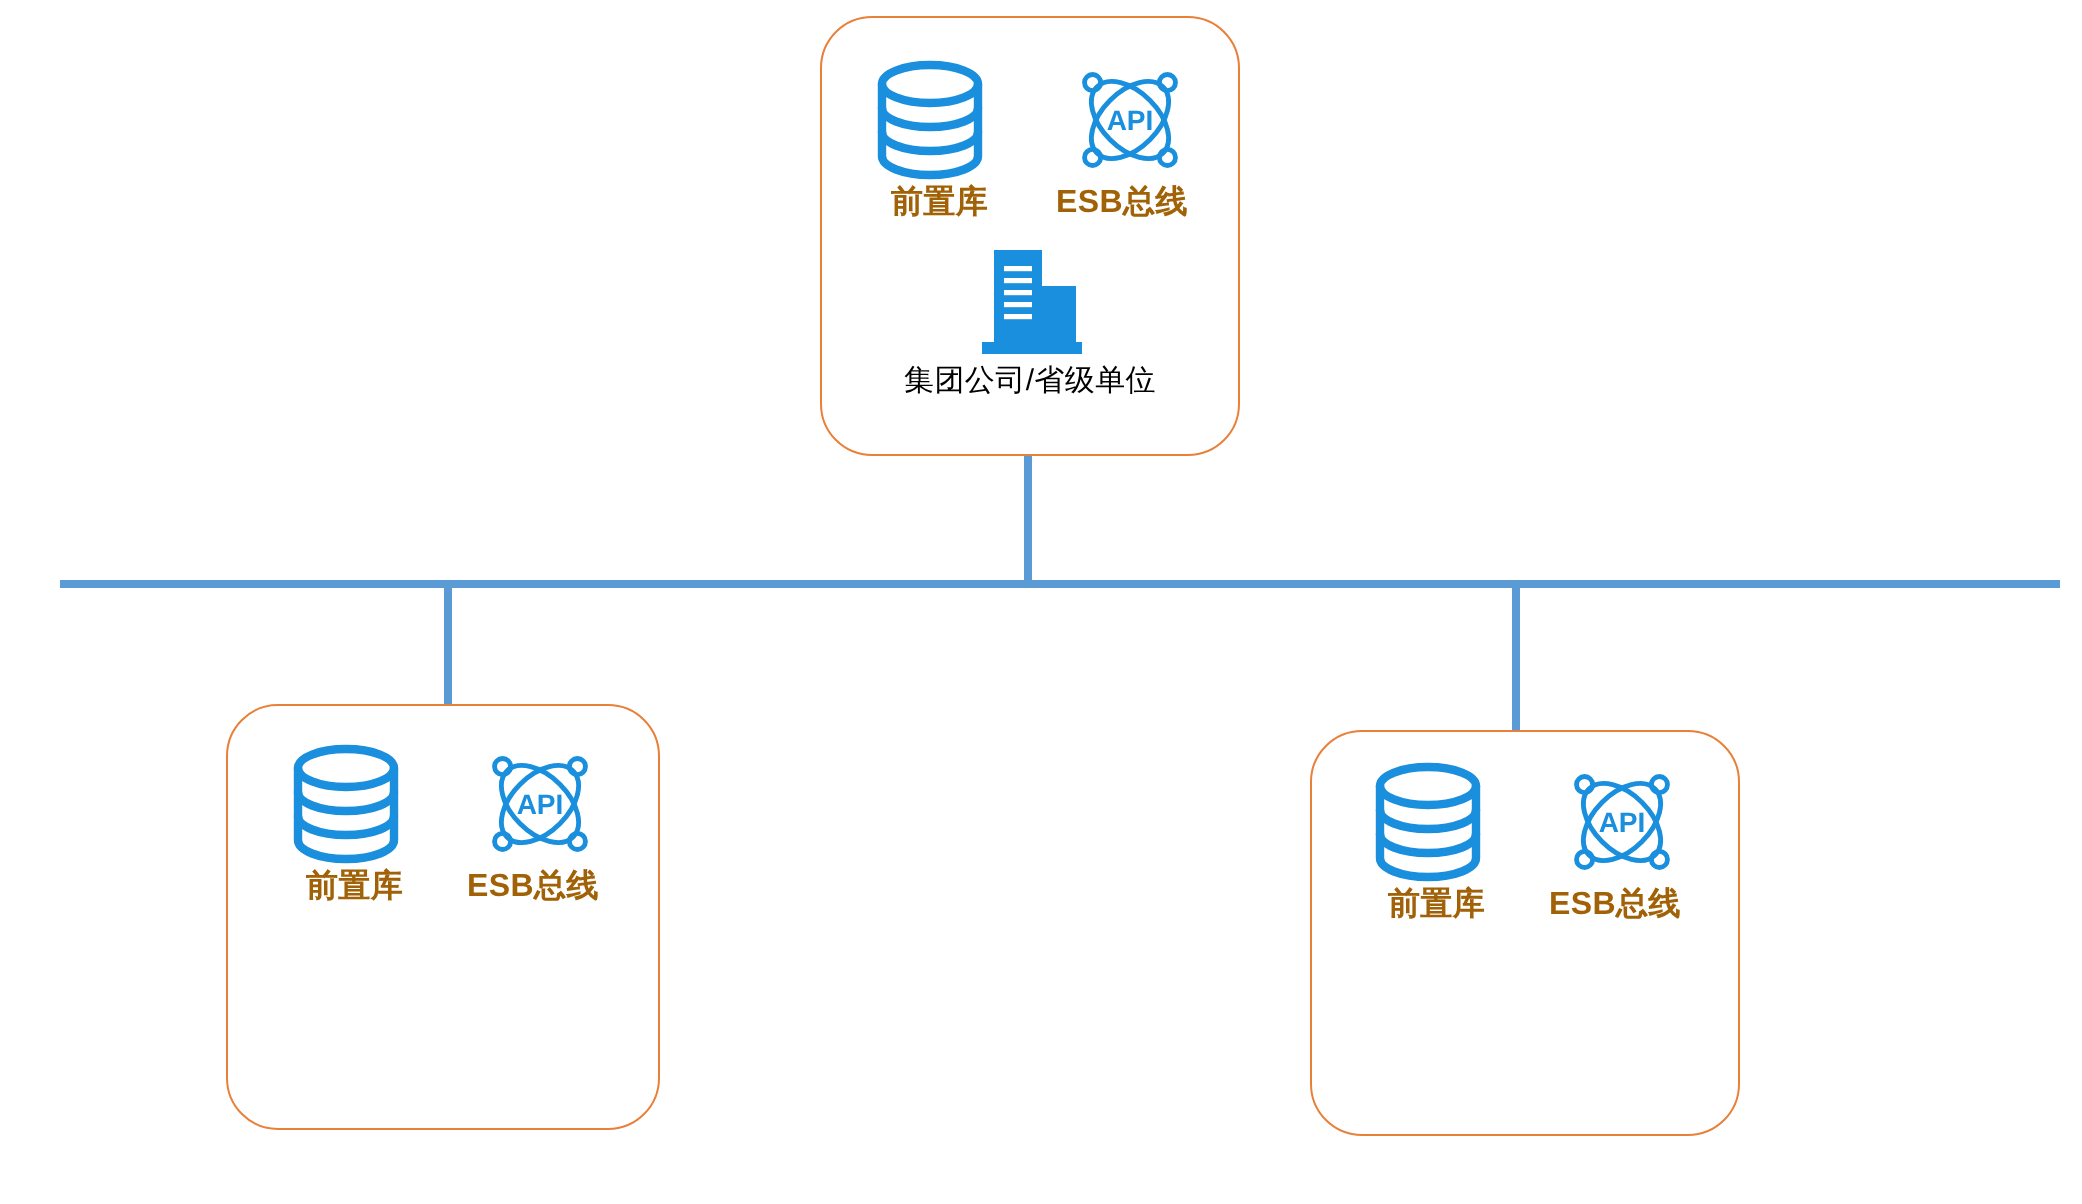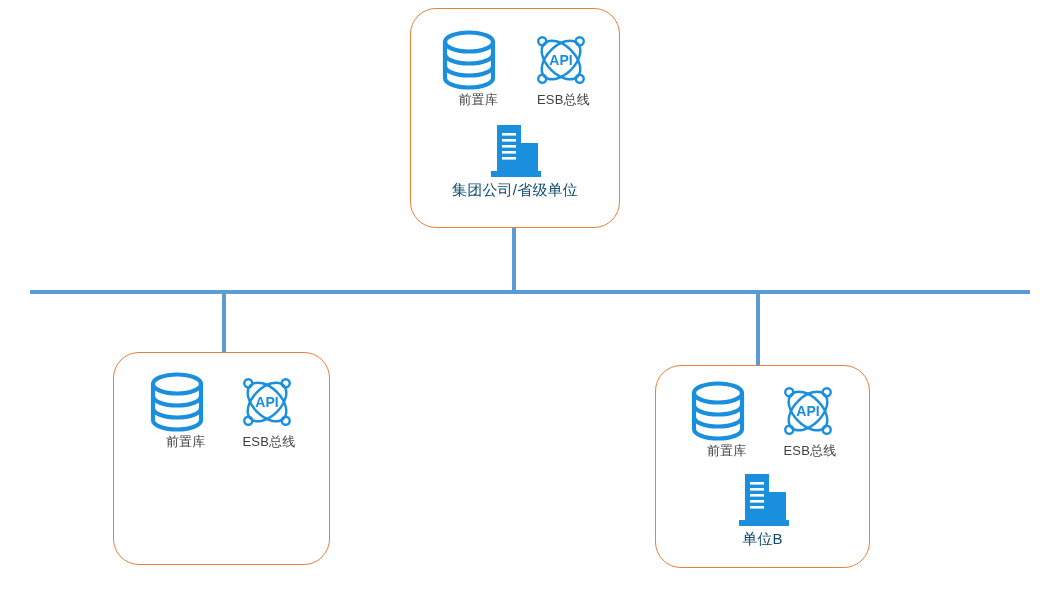--- a/index.html
+++ b/index.html
@@ -37,36 +37,37 @@
   .icon-cell {
     display: flex;
     flex-direction: column;
     align-items: flex-end;
   }
   .icon-glyph {
     display: block;
     line-height: 0;
   }
   .icon-label {
-    font-size: 13px;
-    color: #404040;
+    font-size: 16px;
+    color: #a16207;
     white-space: nowrap;
     letter-spacing: 0.2px;
+    font-weight: bold;
   }
   .org-cell {
     position: absolute;
     display: flex;
     flex-direction: column;
     align-items: center;
     width: 100%;
     left: 0;
   }
   .org-label {
     font-size: 15px;
-    color: #0c4a6e;
+    color: #000000;
     white-space: nowrap;
     letter-spacing: 0.2px;
   }
   .bus-line {
     position: absolute;
     background: #5B9BD5;
   }
   .connector {
     position: absolute;
     background: #5B9BD5;
@@ -207,34 +208,15 @@
               <circle cx="51" cy="51" r="4.3"></circle>
             </g>
             <text x="31" y="36.5" text-anchor="middle" font-family="Liberation Sans, sans-serif" font-size="15" font-weight="bold" fill="#1A8FDD">API</text>
           </svg>
         </span>
         <span class="icon-label">ESB总线</span>
       </div>
 
     </div>
 
-    <div class="org-cell" id="org-b" style="top:104px;">
-      <span class="icon-glyph">
-        <svg width="62" height="60" viewBox="0 0 62 60">
-          <g fill="#1A8FDD">
-            <rect x="13" y="4" width="24" height="48"></rect>
-            <rect x="37" y="22" width="17" height="30"></rect>
-            <rect x="7" y="50" width="50" height="6"></rect>
-          </g>
-          <g fill="#ffffff">
-            <rect x="18" y="12" width="14" height="2.6"></rect>
-            <rect x="18" y="18" width="14" height="2.6"></rect>
-            <rect x="18" y="24" width="14" height="2.6"></rect>
-            <rect x="18" y="30" width="14" height="2.6"></rect>
-            <rect x="18" y="36" width="14" height="2.6"></rect>
-          </g>
-        </svg>
-      </span>
-      <span class="org-label">单位B</span>
-    </div>
   </div>
 
 </div>
 
 </body></html>

